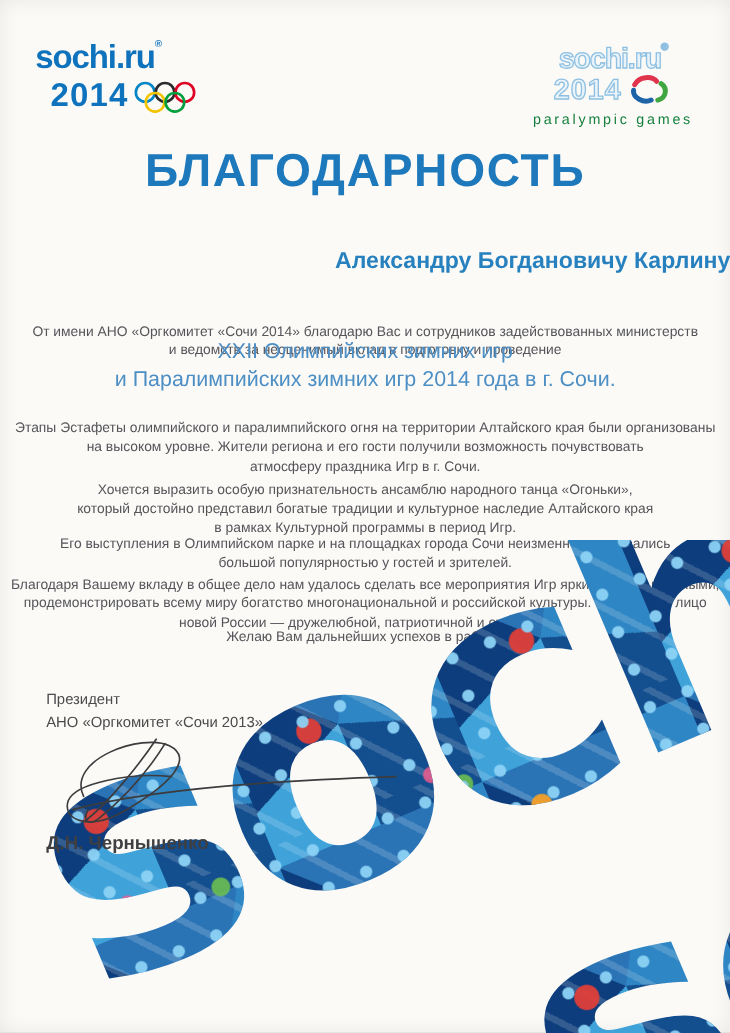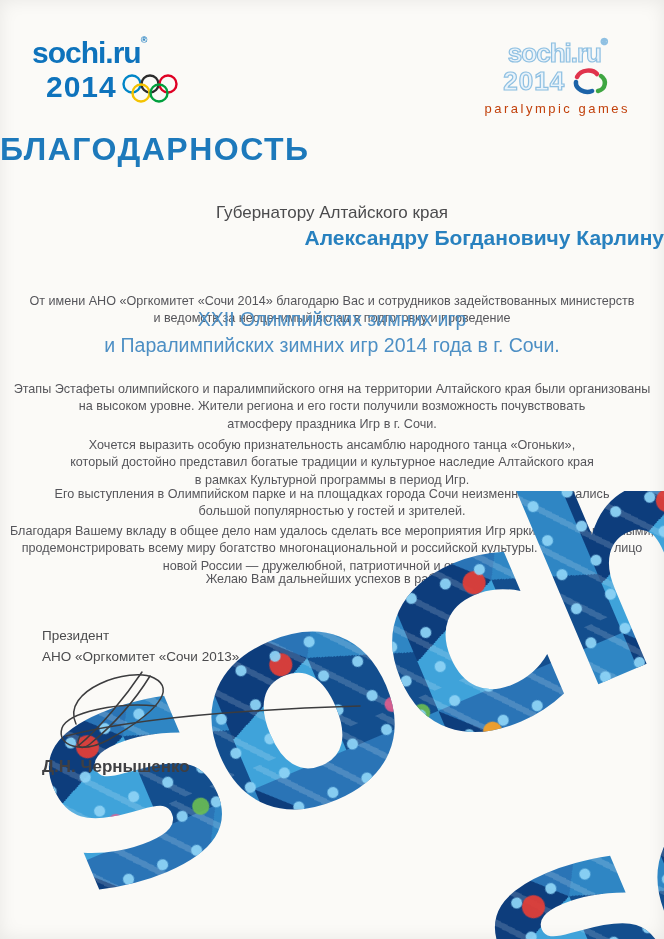--- a/index.html
+++ b/index.html
@@ -18,25 +18,25 @@
   .logo-olympic .l2row{display:flex;align-items:center;margin-top:1px;margin-left:14px;}
   .logo-olympic .l2{font-size:30px;font-weight:700;letter-spacing:1px;}
   .reg{font-size:9px;vertical-align:top;position:relative;top:-2px;}
   .rings{margin-left:4px;margin-top:4px;}
   .logo-paralympic{position:absolute;right:34px;top:40px;text-align:center;line-height:1;}
   .logo-paralympic .l1{font-size:26px;font-weight:700;letter-spacing:-1px;
       color:#e9f3fa;-webkit-text-stroke:1.2px #8fc0e2;text-stroke:1.2px #8fc0e2;}
   .logo-paralympic .l2row{display:flex;align-items:center;justify-content:center;margin-top:1px;}
   .logo-paralympic .l2{font-size:26px;font-weight:700;letter-spacing:1px;
       color:#e9f3fa;-webkit-text-stroke:1.2px #8fc0e2;text-stroke:1.2px #8fc0e2;}
-  .logo-paralympic .caption{font-size:13px;color:#c2410c;letter-spacing:2.5px;margin-top:7px;font-weight:400;}
+  .logo-paralympic .caption{font-size:13px;color:#15803d;letter-spacing:2.5px;margin-top:7px;font-weight:400;}
   .agitos{margin-left:6px;}
   
-  .title{position:absolute;left:0;right:0;top:131px;text-align:left;
-    font-size:32px;font-weight:700;letter-spacing:1.5px;color:#1d79bb;margin:0;}
+  .title{position:absolute;left:0;right:0;top:131px;text-align:center;
+    font-size:42px;font-weight:700;letter-spacing:1.5px;color:#1d79bb;margin:0;}
   .addr1{position:absolute;left:0;right:0;top:203px;text-align:center;
     font-size:17px;color:#4b4b4d;}
   .addr2{position:absolute;left:0;right:0;top:226px;text-align:right;
     font-size:21px;font-weight:700;color:#2881bf;}
   .para{position:absolute;left:0;right:0;text-align:center;
     font-size:12.6px;line-height:1.42;color:#55555a;white-space:pre-line;}
   .p1{top:280px;}
   .highlight{position:absolute;left:0;right:0;top:307px;text-align:center;
     font-size:19.5px;line-height:1.32;color:#4d8fc4;white-space:pre-line;}
   .p2{top:368px;}
@@ -101,21 +101,20 @@
         <path d="M6,10 C10,2 22,2 26,7" fill="none" stroke="#e0334c" stroke-width="4.5" stroke-linecap="round"></path>
         <path d="M5,15 C4,22 14,27 21,24" fill="none" stroke="#1c63a8" stroke-width="4.5" stroke-linecap="round"></path>
         <path d="M30,9 C36,13 35,22 27,24" fill="none" stroke="#3fa642" stroke-width="4.5" stroke-linecap="round"></path>
       </svg>
     </div>
     <div class="caption">paralympic games</div>
   </div>
 
   <h1 class="title">БЛАГОДАРНОСТЬ</h1>
 
-  <div class="addr1">Губернатору Алтайского края</div>
   <div class="addr2">Александру Богдановичу Карлину</div>
 
   <p class="para p1">От имени АНО «Оргкомитет «Сочи 2014» благодарю Вас и сотрудников задействованных министерств
 и ведомств за неоценимый вклад в подготовку и проведение</p>
   <div class="highlight">XXII Олимпийских зимних игр
 и Паралимпийских зимних игр 2014 года в г. Сочи.</div>
   <p class="para p2">Этапы Эстафеты олимпийского и паралимпийского огня на территории Алтайского края были организованы
 на высоком уровне. Жители региона и его гости получили возможность почувствовать
 атмосферу праздника Игр в г. Сочи.</p>
   <p class="para p3">Хочется выразить особую признательность ансамблю народного танца «Огоньки»,

